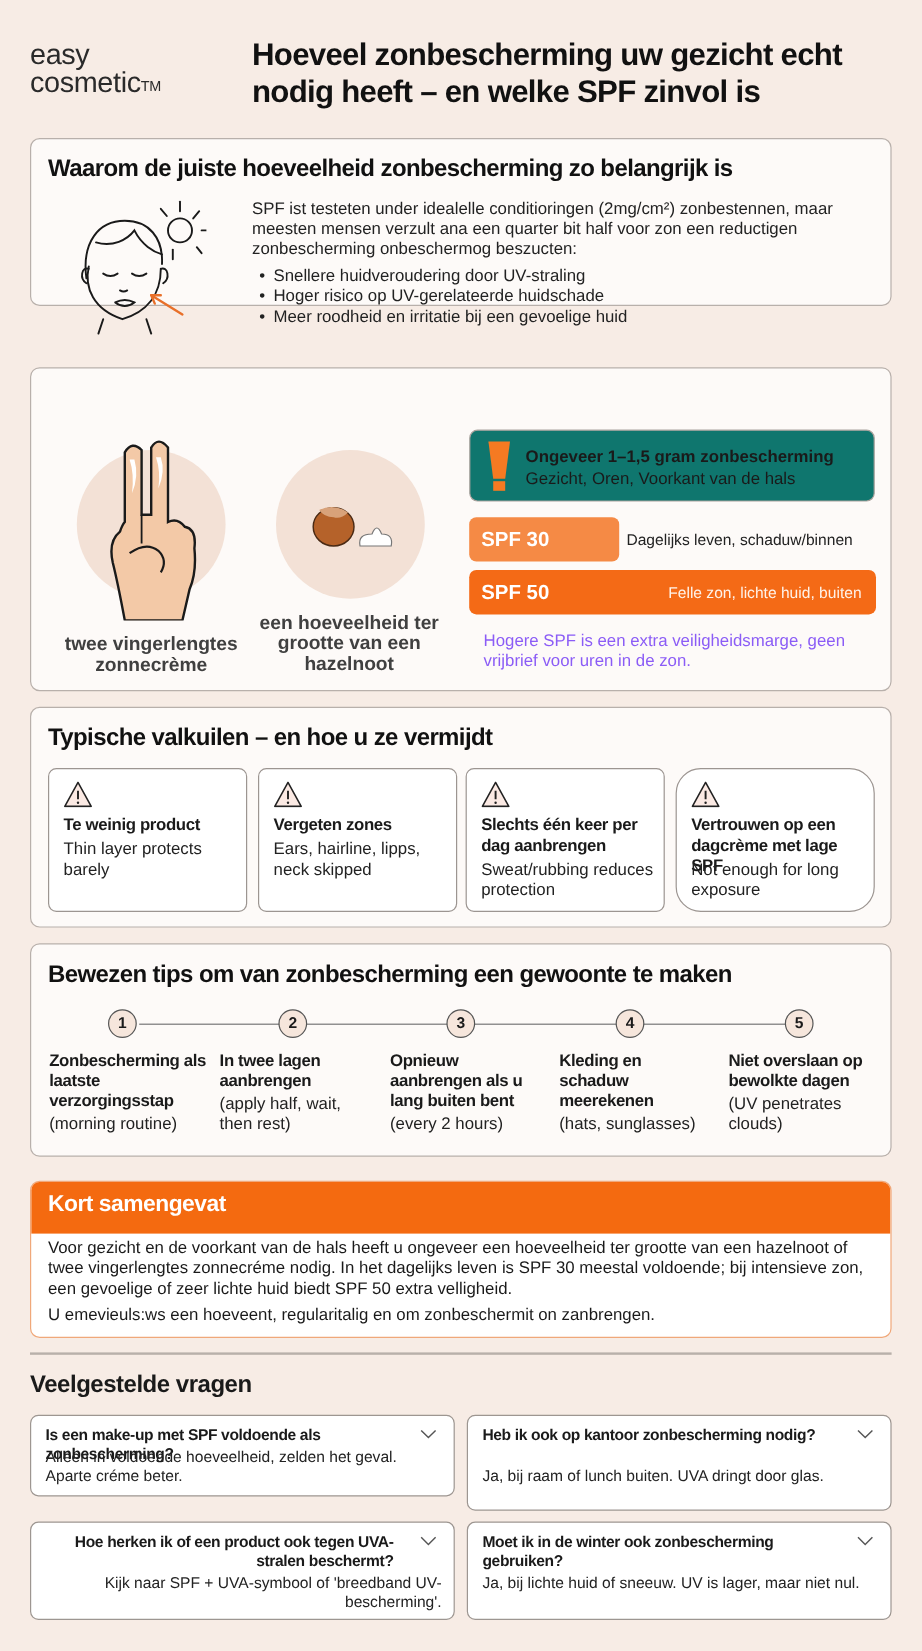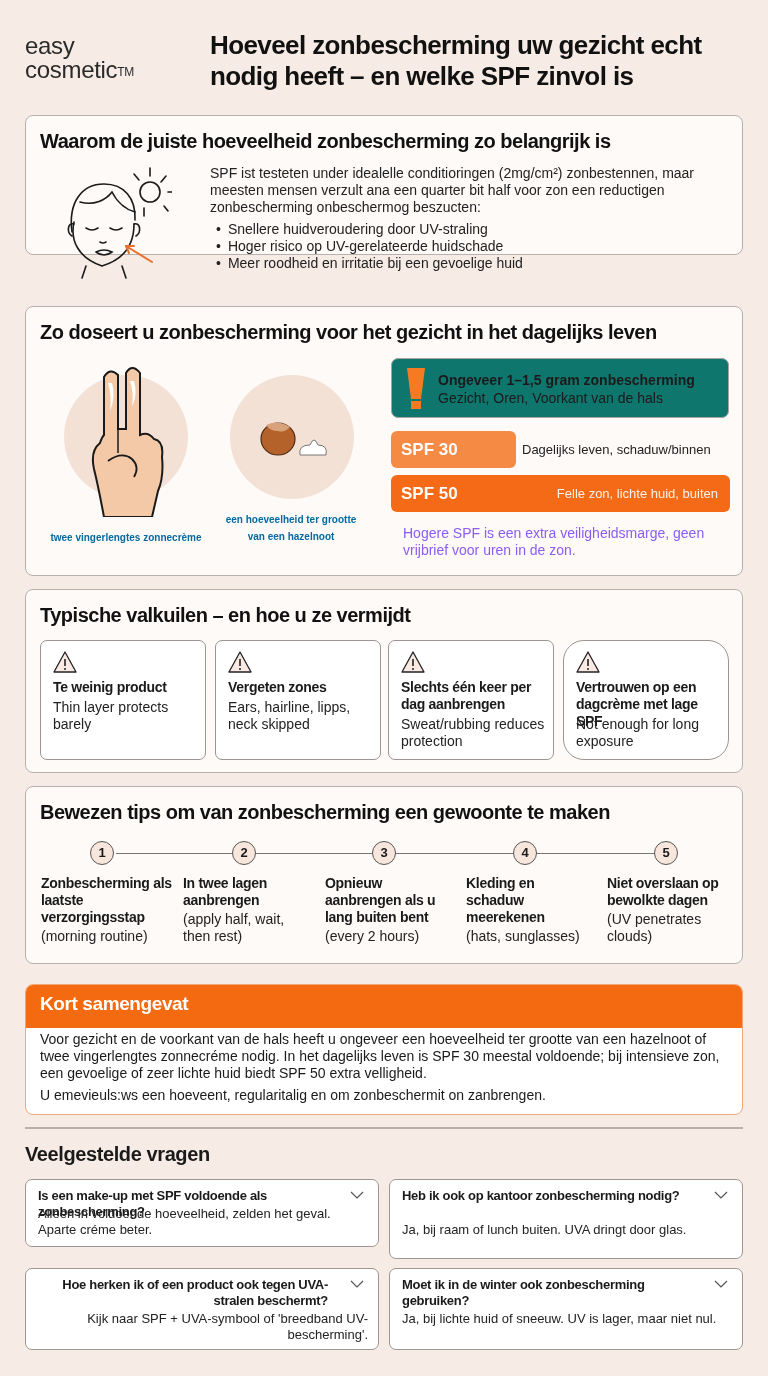--- a/index.html
+++ b/index.html
@@ -27,21 +27,21 @@
   #s1 h2 { top: 14px; }
   #s1 .face { left: 16px; top: 46px; width: 130px; height: 118px; }
   #s1 .intro { left: 184px; top: 49px; width: 520px; font-size: 14px; line-height: 17px; color: #222; }
   #s1 ul { left: 190px; top: 105px; list-style: none; font-size: 14px; line-height: 17px; color: #222; }
   #s1 li::before { content: "•"; margin-right: 7px; }
 
   
   #s2 { left: 25px; top: 306px; width: 718px; height: 270px; }
   #s2 h2 { top: 14px; }
   .circ { position: absolute; border-radius: 50%; background: #f3e1d6; }
-  .capt { position: absolute; font-size: 10px; line-height: 17px; font-weight: bold; text-align: center; color: #0369a1; }
+  .capt { position: absolute; font-size: 16px; line-height: 17px; font-weight: bold; text-align: center; color: #404040; }
   .amount-box { position: absolute; left: 365px; top: 51px; width: 338px; height: 60px; border: 1px solid #a9a29d; border-radius: 7px; background: #0f766e; }
   .amount-box .t1 { position: absolute; left: 46px; top: 13px; font-size: 14px; font-weight: bold; }
   .amount-box .t2 { position: absolute; left: 46px; top: 31px; font-size: 14px; }
   .spf { position: absolute; height: 37px; border-radius: 6px; color: #fff; font-weight: bold; font-size: 17px; }
   .spf .lab { position: absolute; left: 10px; top: 9px; }
   .spf30 { left: 365px; top: 124px; width: 125px; background: #f58a45; }
   .spf50 { left: 365px; top: 168px; width: 339px; background: #f46a16; }
   .spf50 .desc { position: absolute; right: 12px; top: 11px; font-size: 13px; font-weight: normal; color: #fff2e8; }
   .spf30-desc { position: absolute; left: 496px; top: 135px; font-size: 13px; color: #222; }
   .note { position: absolute; left: 377px; top: 218px; width: 340px; font-size: 14px; line-height: 17px; color: #8b5cf6; }
@@ -113,21 +113,20 @@
   </svg>
   <p class="abs intro">SPF ist testeten under idealelle conditioringen (2mg/cm²) zonbestennen, maar meesten mensen verzult ana een quarter bit half voor zon een reductigen zonbescherming onbeschermog beszucten:</p>
   <ul class="abs">
     <li>Snellere huidveroudering door UV-straling</li>
     <li>Hoger risico op UV-gerelateerde huidschade</li>
     <li>Meer roodheid en irritatie bij een gevoelige huid</li>
   </ul>
 </section>
 
 <section class="card" id="s2">
-  <h2>Zo doseert u zonbescherming voor het gezicht in het dagelijks leven</h2>
 
   <div class="circ" style="left:38px;top:68px;width:124px;height:124px;"></div>
   <svg class="abs" style="left:62px;top:58px;width:82px;height:152px;" viewBox="0 0 82 152">
     <path d="M16 12 Q22 2 30 10 L30 64 L38 64 L38 8 Q44 -2 52 8 L52 70 Q60 66 66 74 Q76 76 74 92 Q76 112 70 126 L64 152 L16 152 Q10 120 6 104 Q2 86 12 78 Q14 72 16 70 Z" fill="#f3c9a7" stroke="#1a1a1a" stroke-width="2"></path>
     <path d="M20 18 Q24 30 22 46 Q28 32 24 18 Z" fill="#fff"></path>
     <path d="M42 16 Q46 28 44 42 Q50 28 46 16 Z" fill="#fff"></path>
     <path d="M30 64 V88" stroke="#1a1a1a" stroke-width="1.5"></path>
     <path d="M20 96 Q34 86 44 94 Q52 102 46 112" stroke="#1a1a1a" stroke-width="1.8" fill="none"></path>
   </svg>
   <div class="capt" style="left:20px;top:222px;width:160px;">twee vingerlengtes zonnecrème</div>

